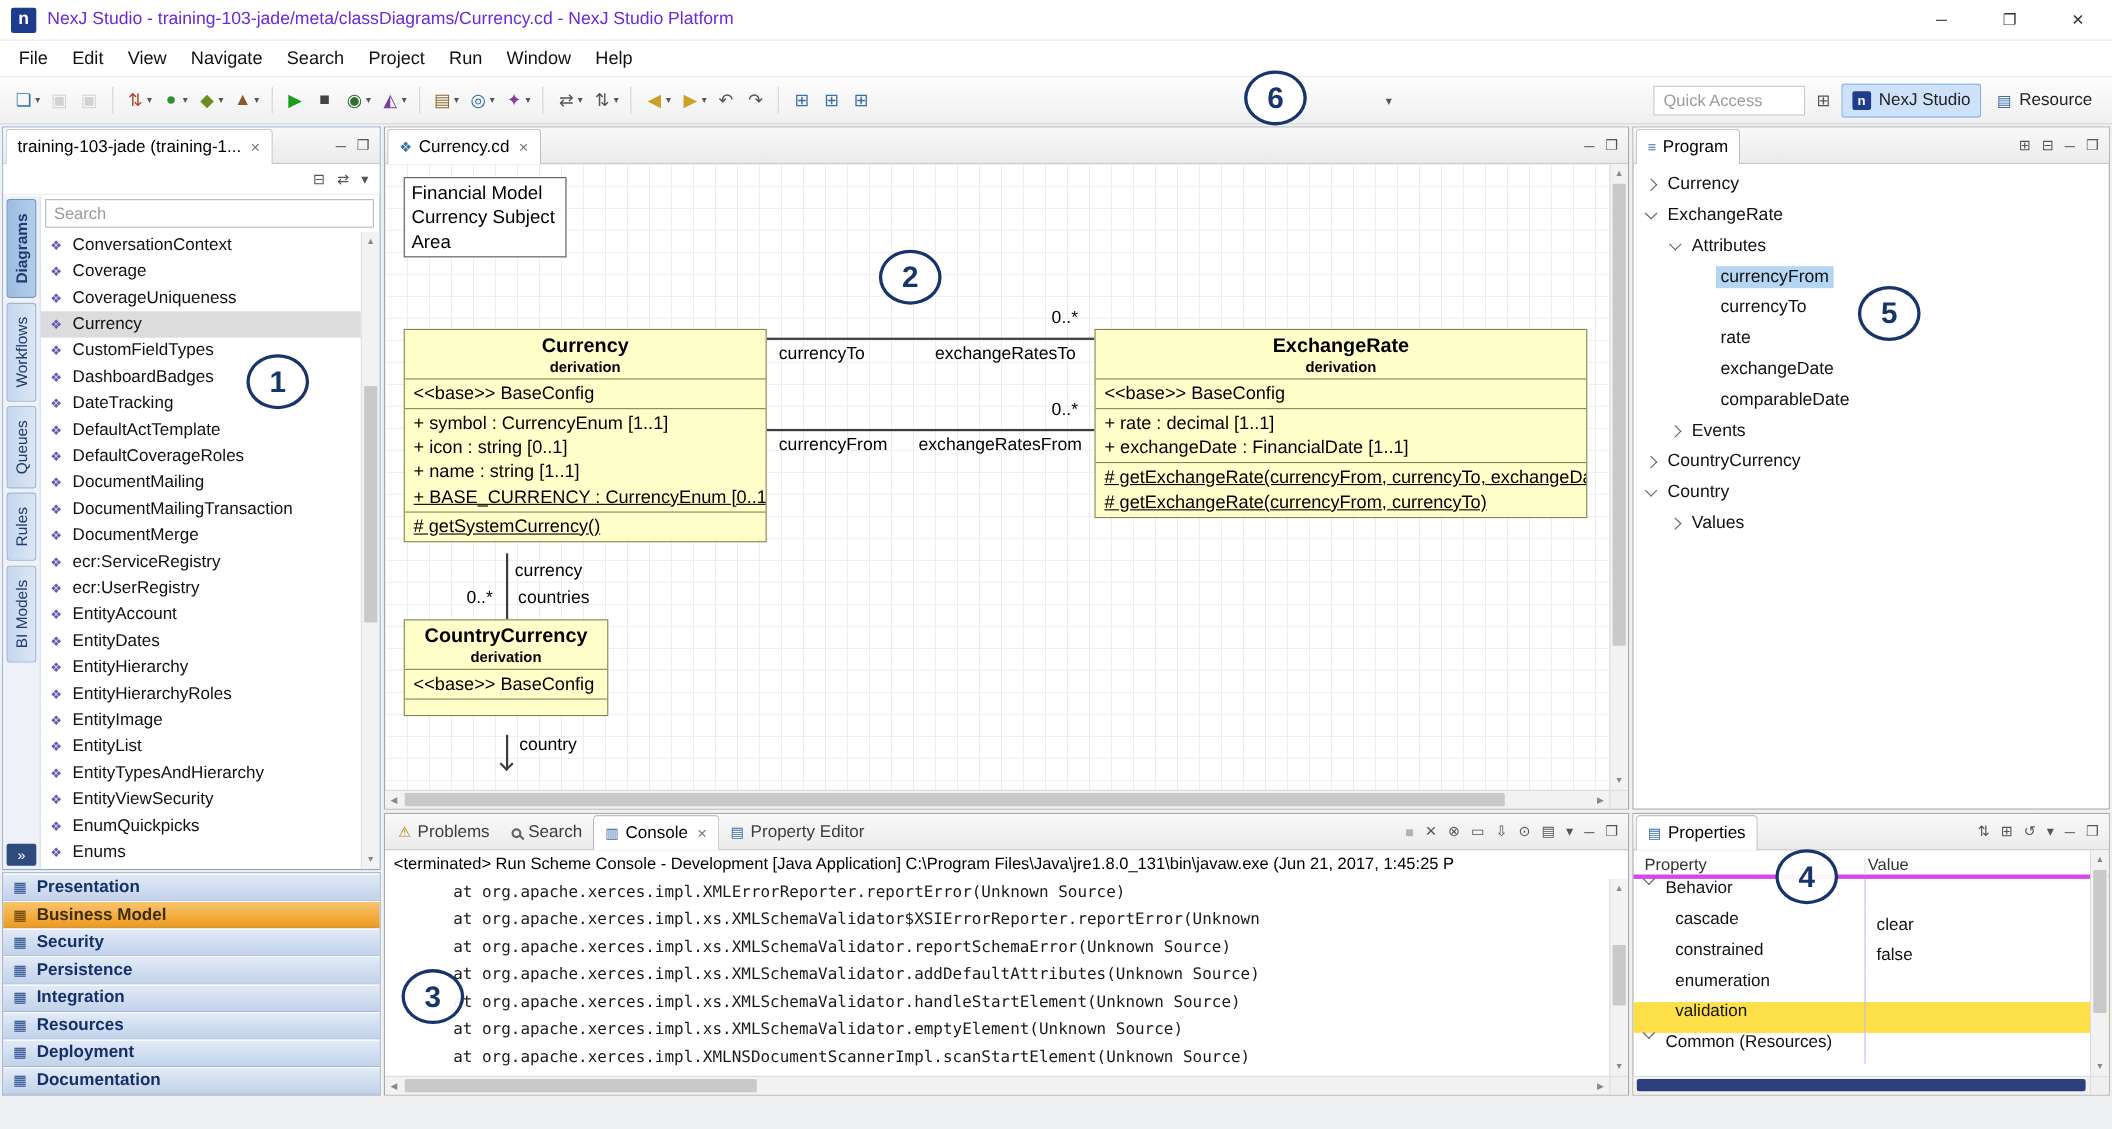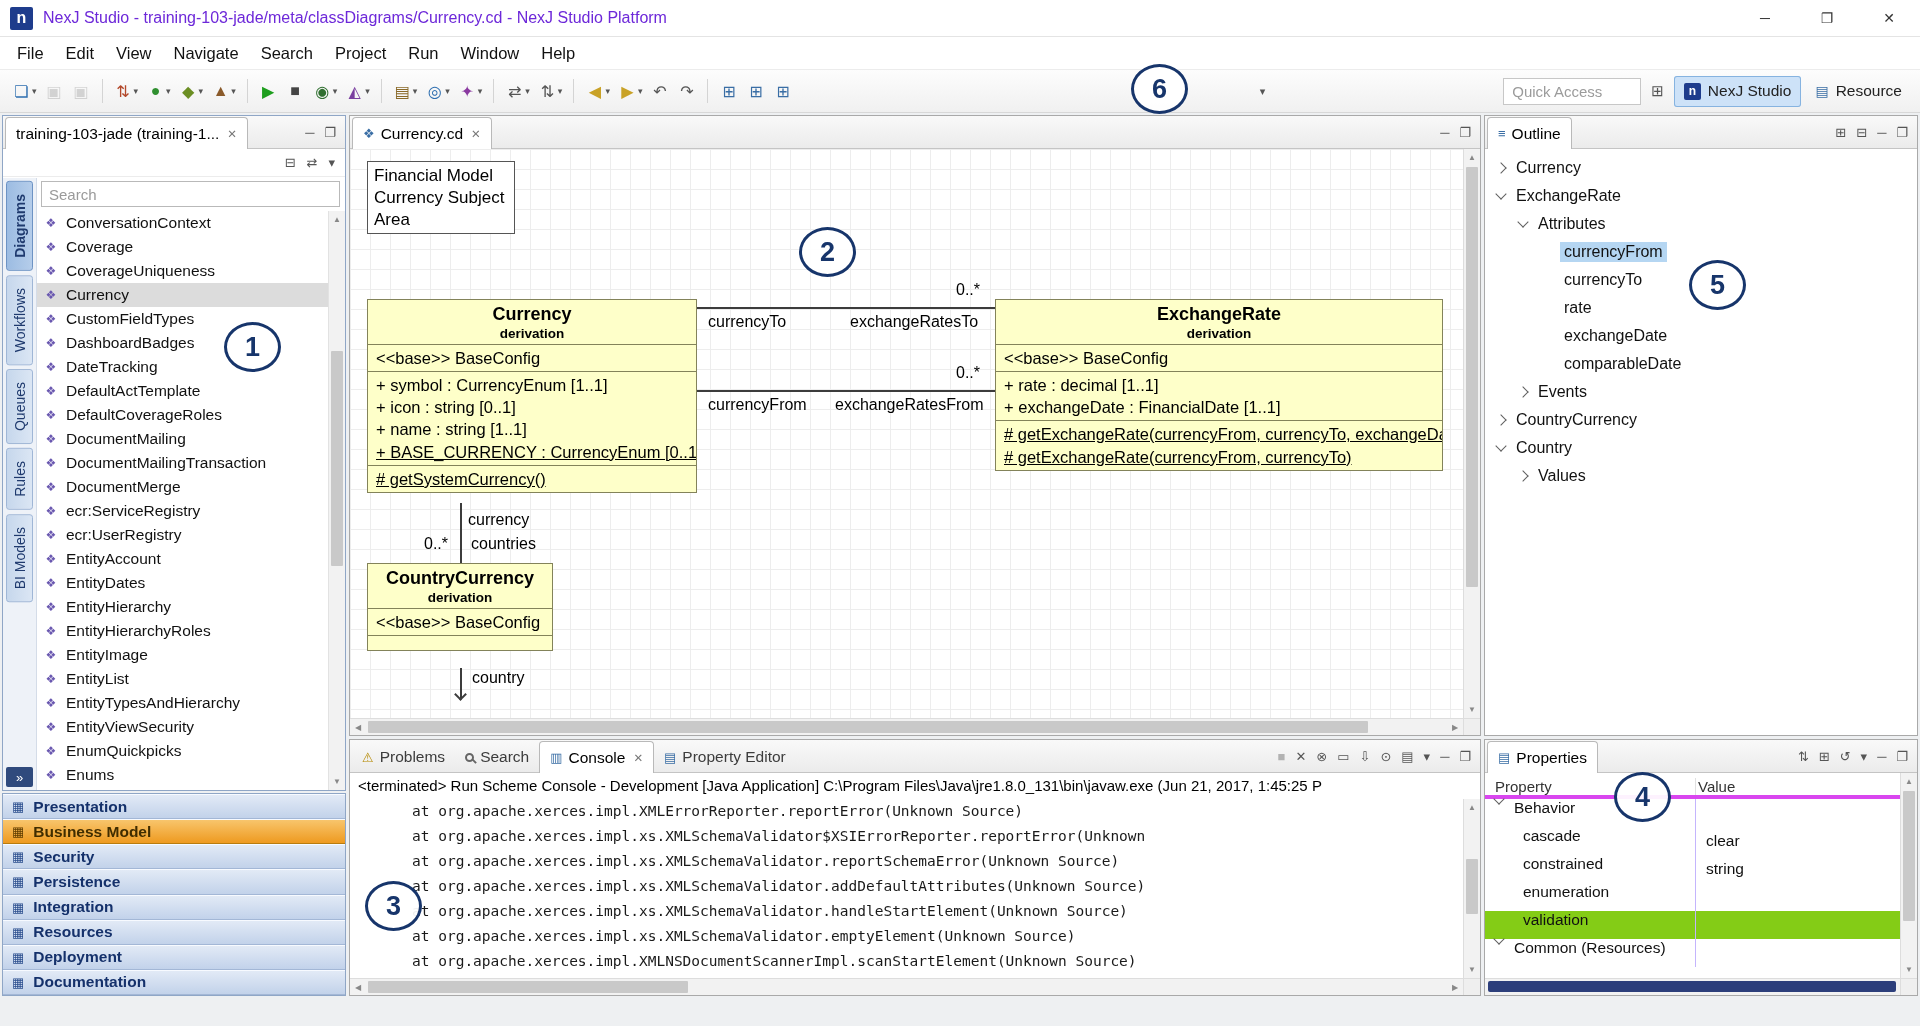--- a/index.html
+++ b/index.html
@@ -111,21 +111,21 @@
 
   
   #props{left:1484px;top:739px;width:434px;height:257px}
   .prop-head{height:26px;display:flex;align-items:flex-end;font-size:15px;color:#333;border-bottom:4px solid #d946ef}
   .ph-name{width:210px;padding-left:10px;display:flex;align-items:center}
   .ph-val{flex:1;padding-left:2px;border-left:1px solid #e0e0e0;display:flex;align-items:center}
   .prow{height:28px;display:flex;align-items:stretch;font-size:15.5px}
   .pname{width:210px;display:flex;align-items:flex-start;padding-left:10px}
   .pname.item{padding-left:38px}
   .pval{flex:1;border-left:1px solid #c4b5fd;display:flex;align-items:center;padding-left:10px}
-  .prow.selected{background:#84cc16}
+  .prow.selected{background:#fde047}
   .props-vscroll{position:absolute;right:0;top:33px;bottom:17px;width:17px;background:#f2f2f2;border-left:1px solid #ddd}
   .props-hscroll{position:absolute;left:0;right:17px;bottom:0;height:17px;background:#f2f2f2;border-top:1px solid #ddd}
   .navy{position:absolute;left:3px;right:4px;top:2px;bottom:3px;background:#2c3e7b;border-radius:2px}
 
   
   .callout{position:absolute;width:57px;height:50px;border:3.5px solid #17356b;border-radius:50%;background:rgba(255,255,255,.93);display:flex;align-items:center;justify-content:center;font-size:27px;font-weight:bold;color:#17356b;z-index:60}
 </style>
 </head>
 <body>
 
@@ -627,21 +627,21 @@
     <div class="hthumb" style="left:18px;width:320px"></div>
     <span class="sarr" style="left:auto;right:0;top:1px">▶</span>
   </div>
   <div class="corner"></div>
 </div>
 
 <div class="panel" id="outline">
   <div class="tabbar">
     <div class="tab active">
       <span class="ticon">≡</span>
-      <span>Outline</span>
+      <span>Program</span>
     </div>
     <div class="tb-actions">
       <span class="ai">⊞</span>
       <span class="ai">⊟</span>
       <span class="ai">─</span>
       <span class="ai">❐</span>
     </div>
   </div>
   <div class="tree">
     <div class="orow lvl0">
@@ -720,21 +720,21 @@
         <span>Behavior</span>
       </div>
     <div class="pval"></div>
   </div>
   <div class="prow">
     <div class="pname item">cascade</div>
     <div class="pval">clear</div>
   </div>
   <div class="prow">
     <div class="pname item">constrained</div>
-    <div class="pval">string</div>
+    <div class="pval">false</div>
   </div>
   <div class="prow">
     <div class="pname item">enumeration</div>
     <div class="pval"></div>
   </div>
   <div class="prow selected">
     <div class="pname item">validation</div>
     <div class="pval"></div>
   </div>
   <div class="prow">

